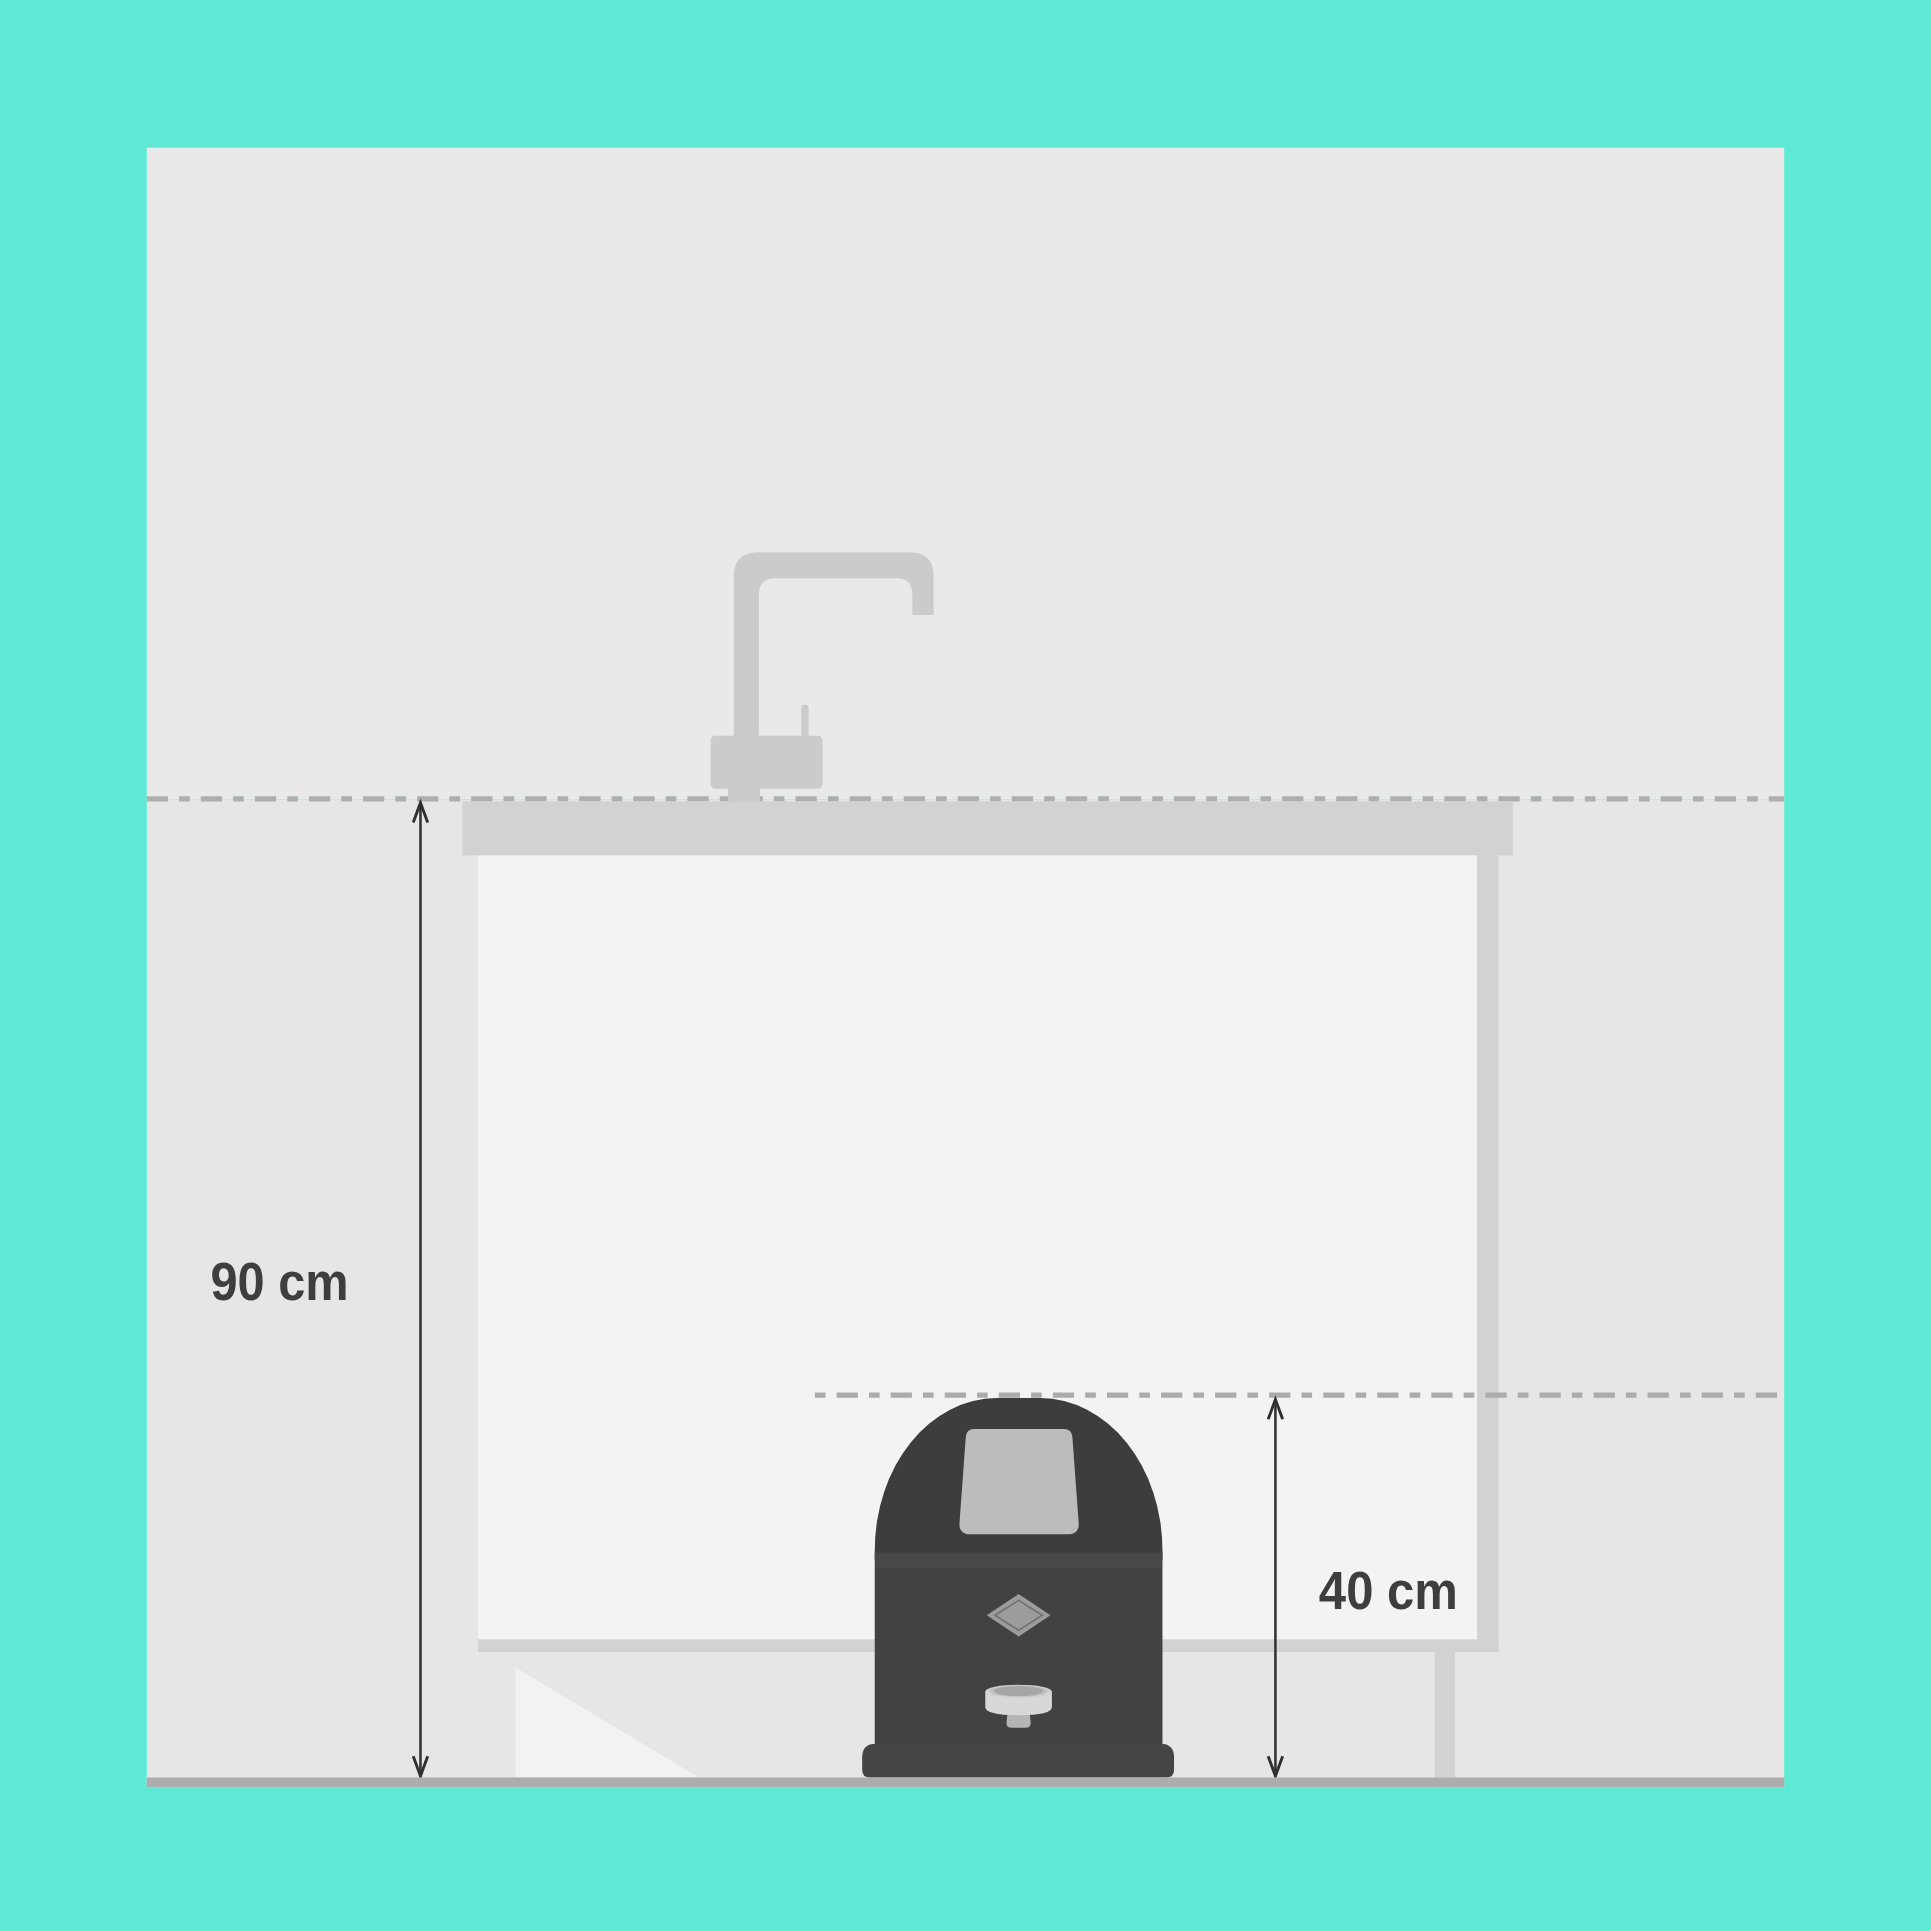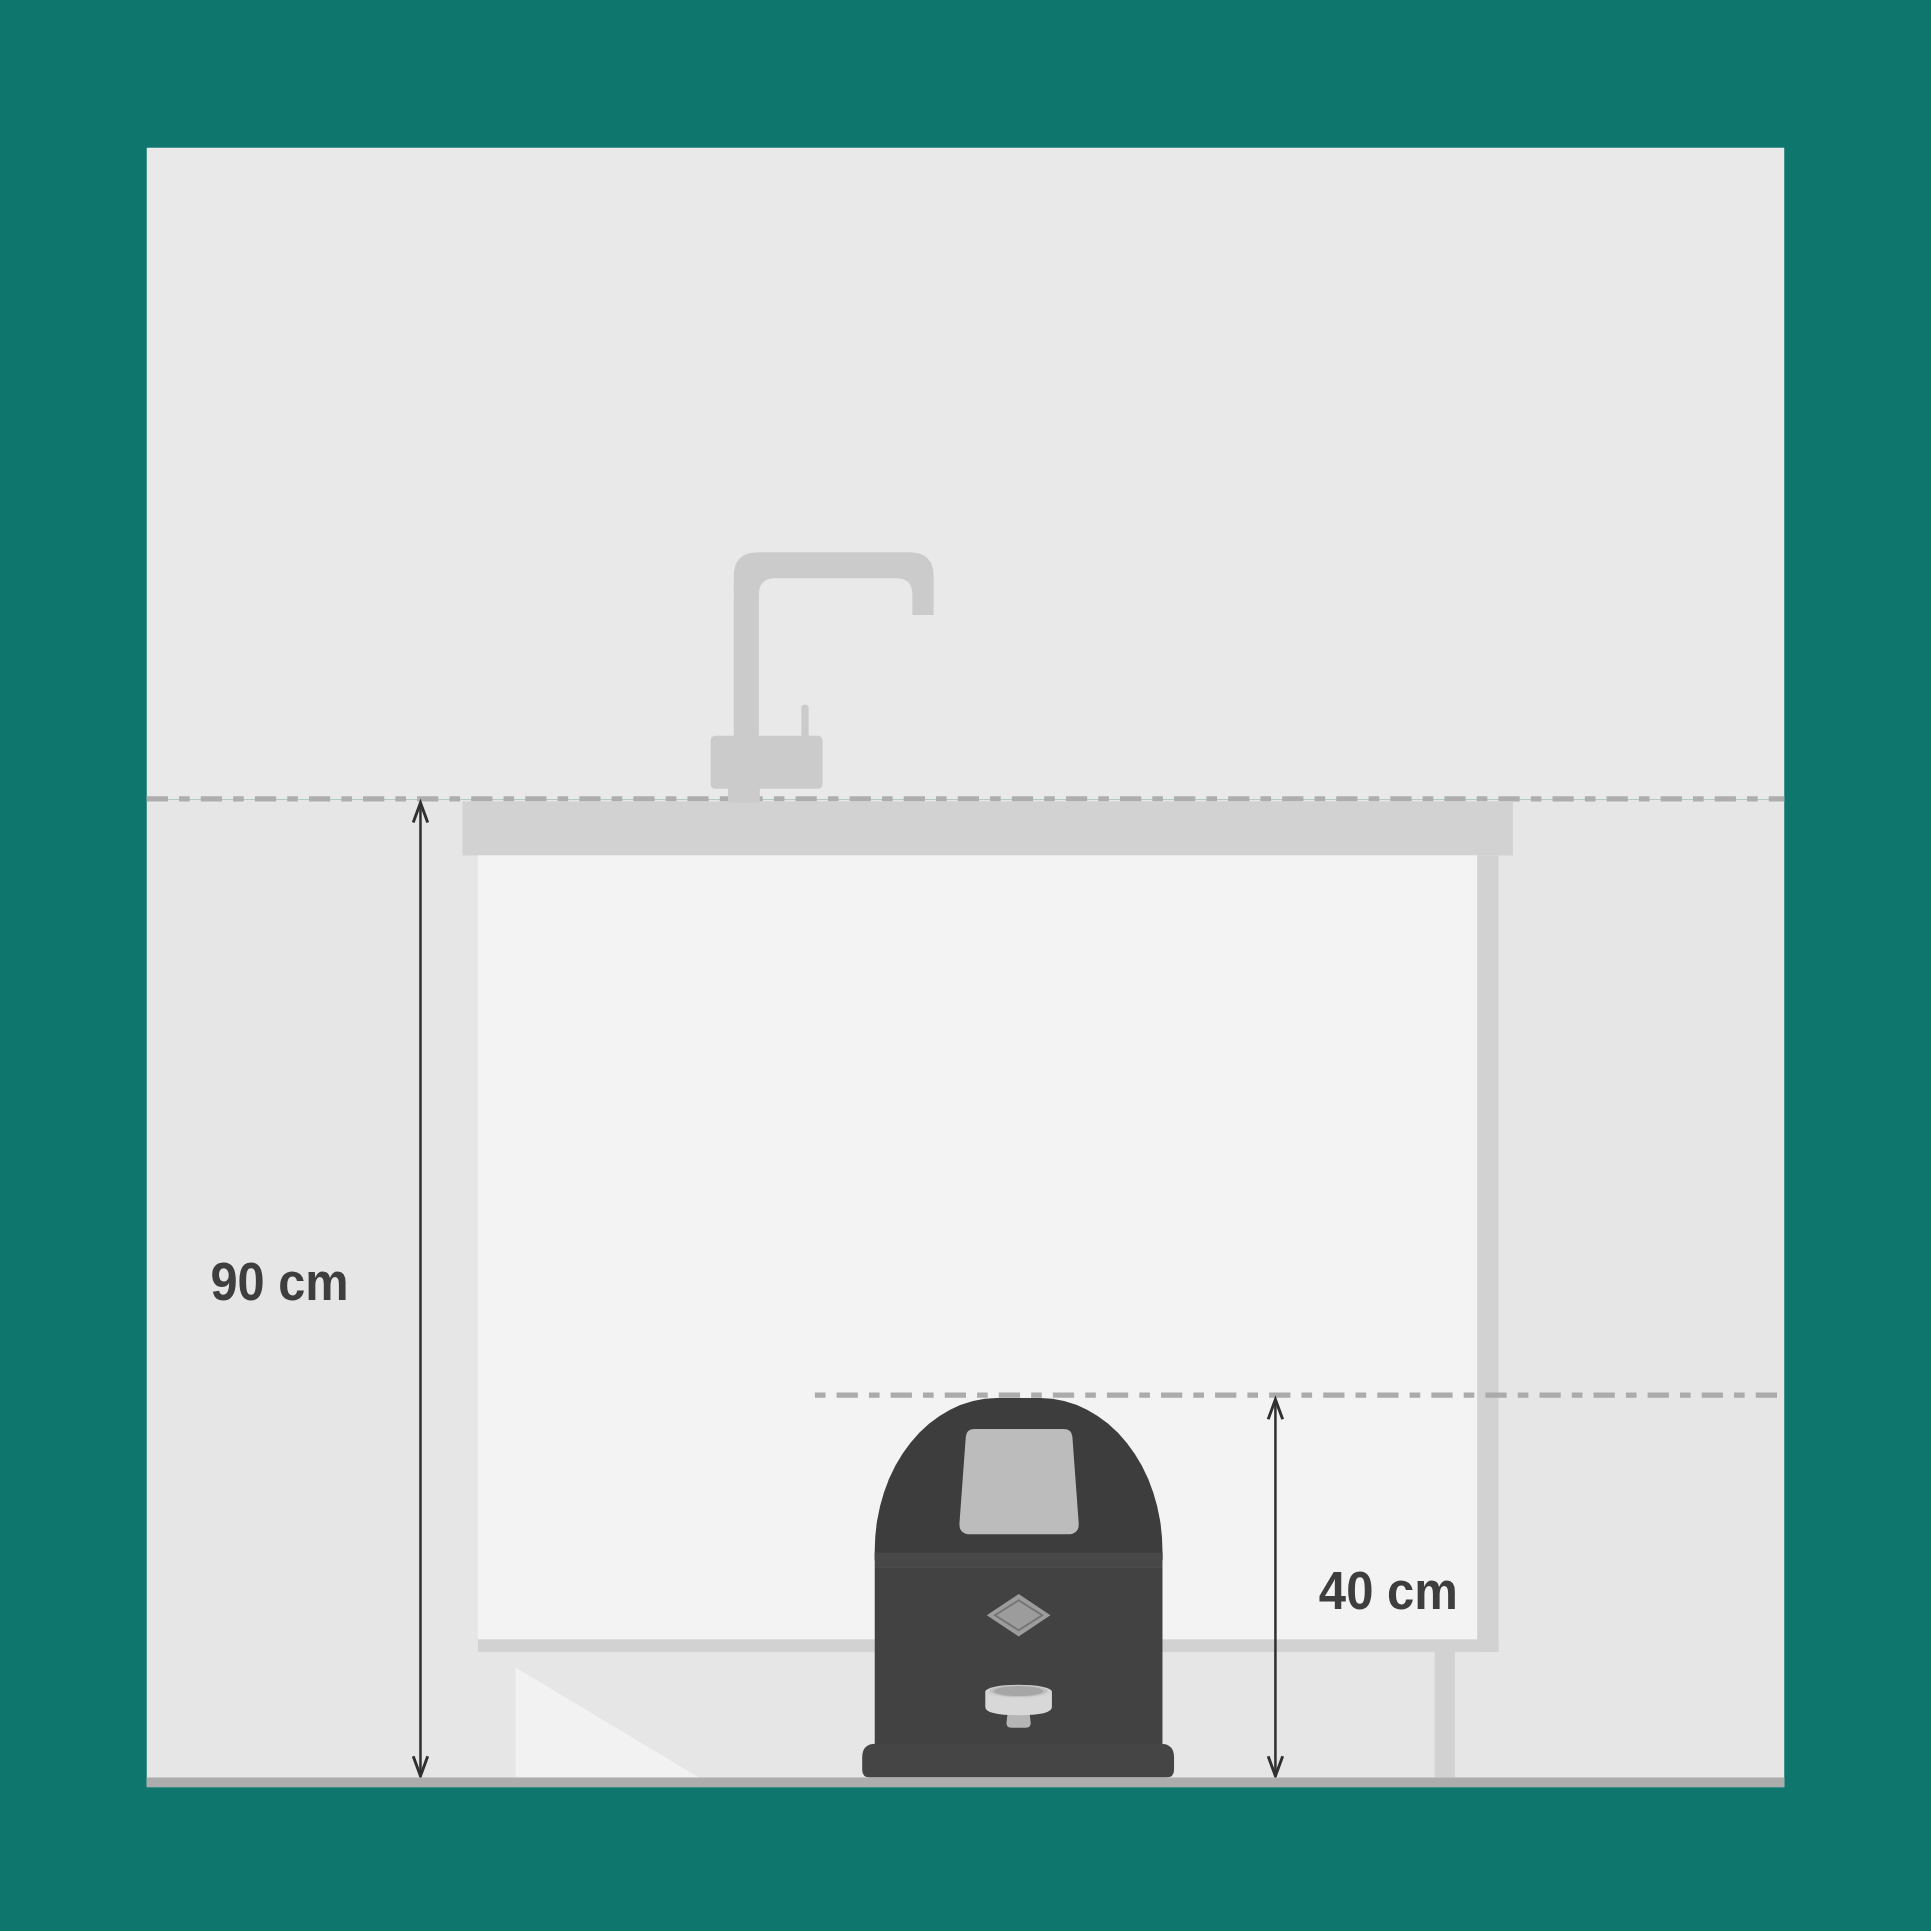--- a/index.html
+++ b/index.html
@@ -1,16 +1,16 @@
 <!DOCTYPE html>
 <html><head>
 <meta charset="utf-8">
 <style>
   html,body{margin:0;padding:0;background:#ffffff;}
-  #stage{width:1931px;height:1931px;position:relative;background:#0f766e;text-align:center;}
+  #stage{width:1931px;height:1931px;position:relative;background:#5eead4;text-align:center;}
   svg{display:block;}
   text{font-family:"Liberation Sans", sans-serif;font-weight:bold;}
 </style>
 </head>
 <body>
 <div id="stage">
 <svg width="1931" height="1931" viewBox="0 0 2000 2000" xmlns="http://www.w3.org/2000/svg">
 
 <rect x="152" y="153" width="1696" height="675" fill="#e9e9e9"></rect>
 

